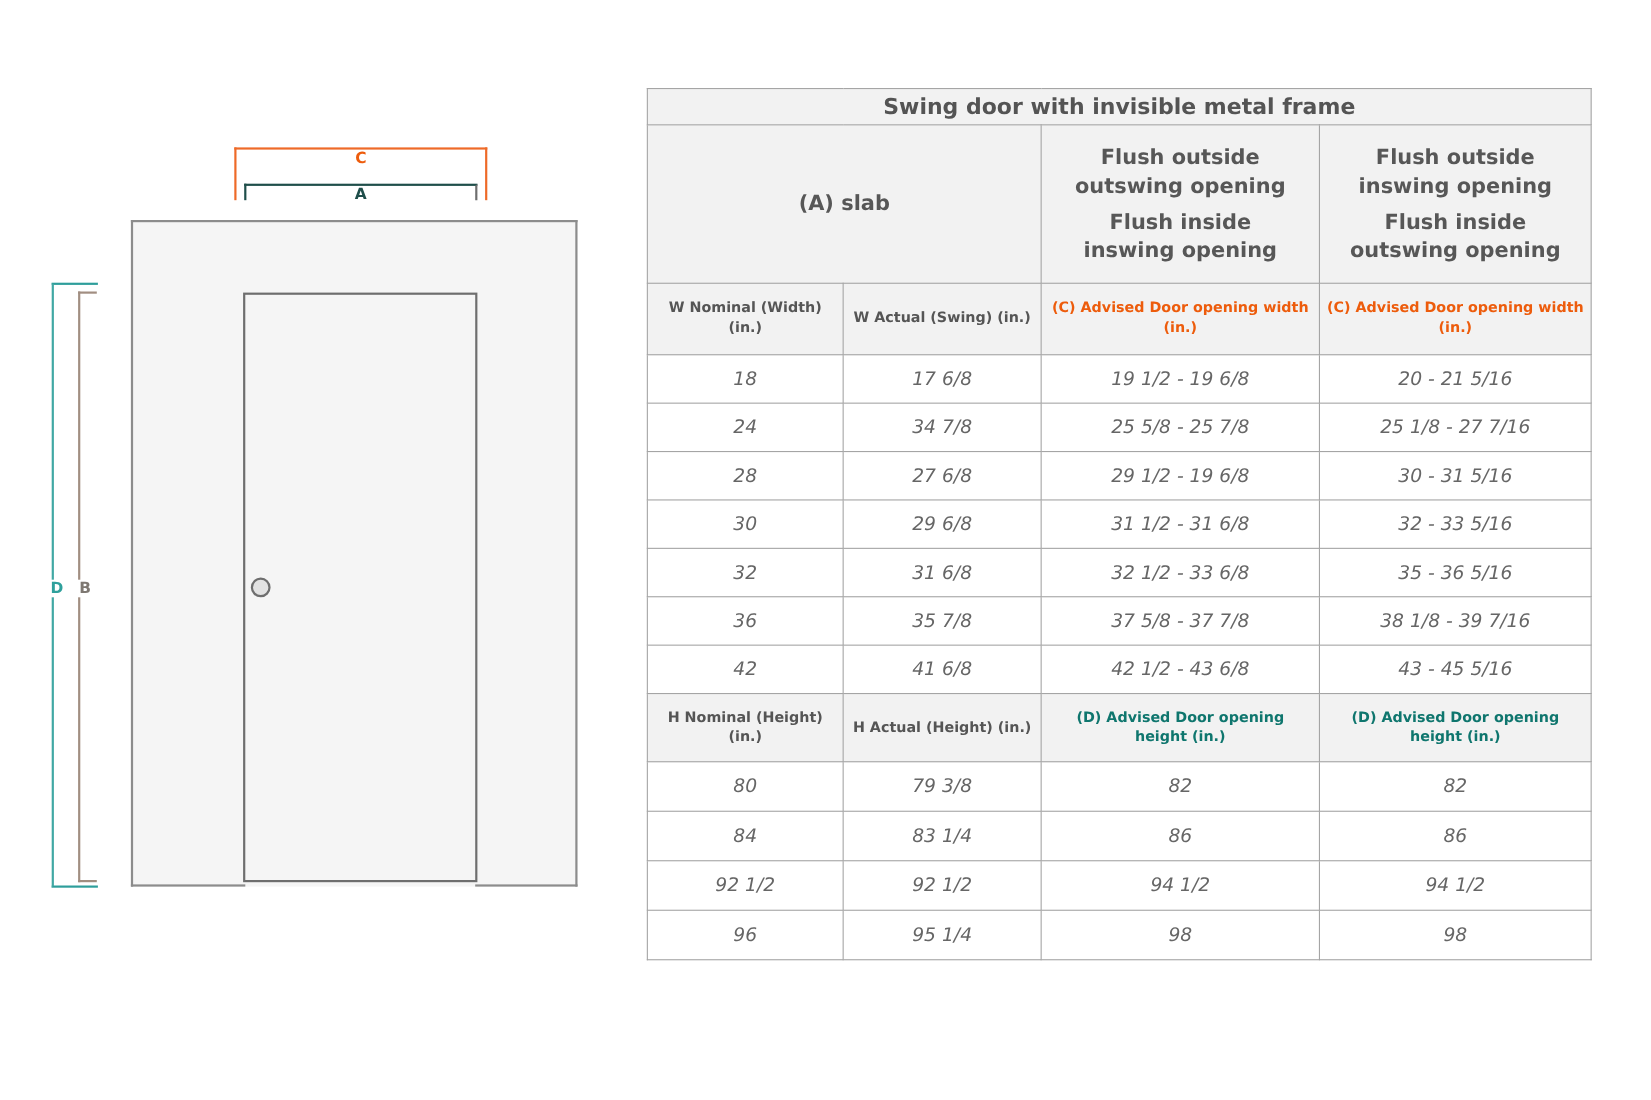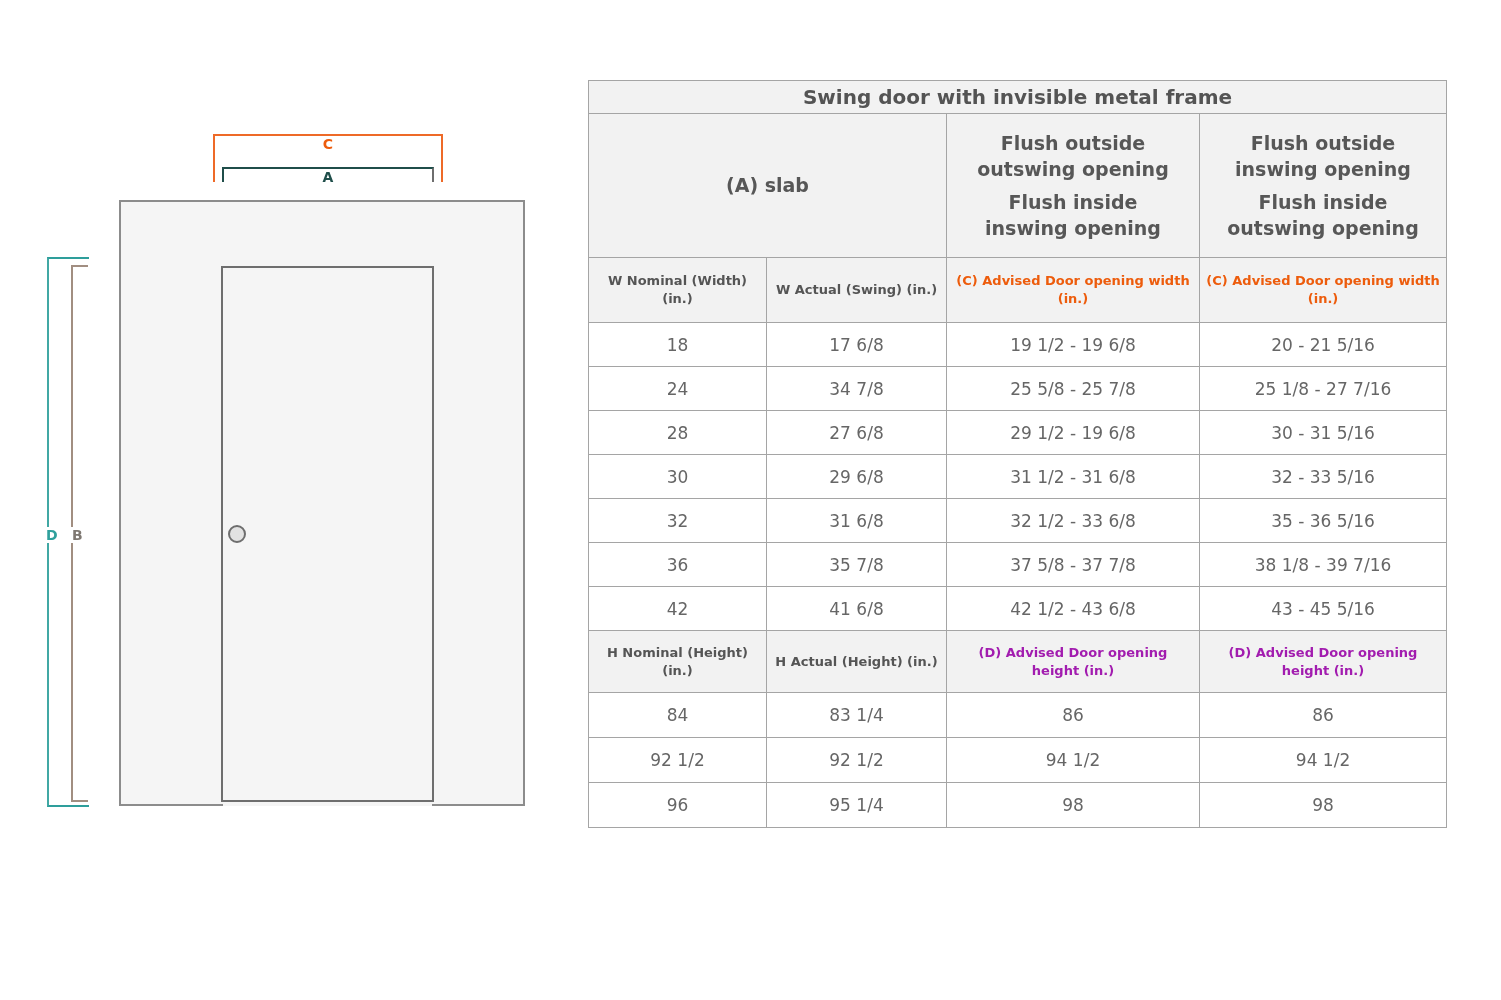--- a/index.html
+++ b/index.html
@@ -100,24 +100,24 @@
     color: #545454;
   }
   .opening-row td { height: 144px; font-size: 19px; color: #575757; line-height: 1.38; }
   .slab-cell { font-size: 20px; color: #24544E; }
   .opening-para { max-width: 196px; margin: 0 auto; }
   .opening-para + .opening-para { margin-top: 7px; }
 
   .col-head-row td { height: 65px; font-size: 13px; line-height: 1.35; }
   .dark-head { color: #555555; }
   .orange-head { color: #ED5C0C; }
-  .teal-head { color: #a21caf; }
+  .teal-head { color: #0f766e; }
   .h-head-row td { height: 62px; }
 
-  .data-row td { height: 44px; font-size: 17px; color: #666666; background: #ffffff; }
+  .data-row td { height: 44px; font-size: 17px; color: #666666; background: #ffffff; font-style: italic; }
   .h-data-row td { height: 45px; }
 </style>
 </head>
 <body>
 
 <div id="stage">
 
   <div>
     <div class="abs wall"></div>
     <div class="abs wall-bottom-seg wall-bottom-left"></div>
@@ -214,20 +214,26 @@
     </tr>
 
     <tr class="col-head-row h-head-row">
       <td class="hdr-bg dark-head">H Nominal (Height) (in.)</td>
       <td class="hdr-bg dark-head">H Actual (Height) (in.)</td>
       <td class="hdr-bg teal-head">(D) Advised Door opening height (in.)</td>
       <td class="hdr-bg teal-head">(D) Advised Door opening height (in.)</td>
     </tr>
 
     <tr class="data-row h-data-row">
+      <td>80</td>
+      <td>79 3/8</td>
+      <td>82</td>
+      <td>82</td>
+    </tr>
+    <tr class="data-row h-data-row">
       <td>84</td>
       <td>83 1/4</td>
       <td>86</td>
       <td>86</td>
     </tr>
     <tr class="data-row h-data-row">
       <td>92 1/2</td>
       <td>92 1/2</td>
       <td>94 1/2</td>
       <td>94 1/2</td>

